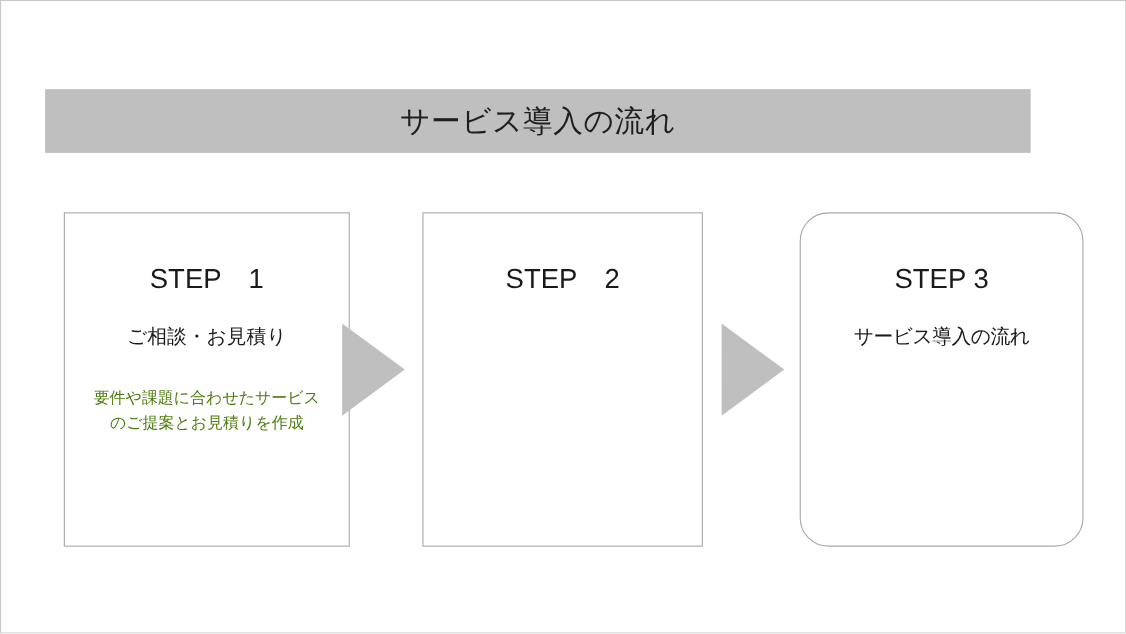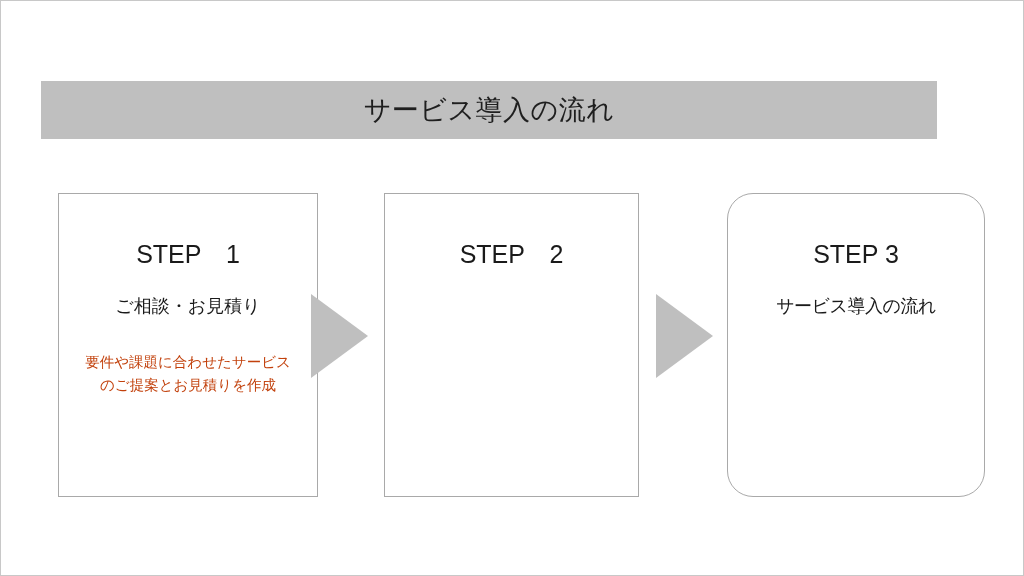--- a/index.html
+++ b/index.html
@@ -75,21 +75,21 @@
     white-space: nowrap;
     font-weight: 400;
   }
   .step-heading.narrow { letter-spacing: -0.5px; }
 
   .step-body {
     margin-top: 36px;
     width: 212px;
     font-size: 14.5px;
     line-height: 1.62;
-    color: #c2410c;
+    color: #4d7c0f;
     text-align: center;
     word-break: break-all;
   }
 
   
   .arrow {
     position: absolute;
     top: 293px;
     width: 0;
     height: 0;

